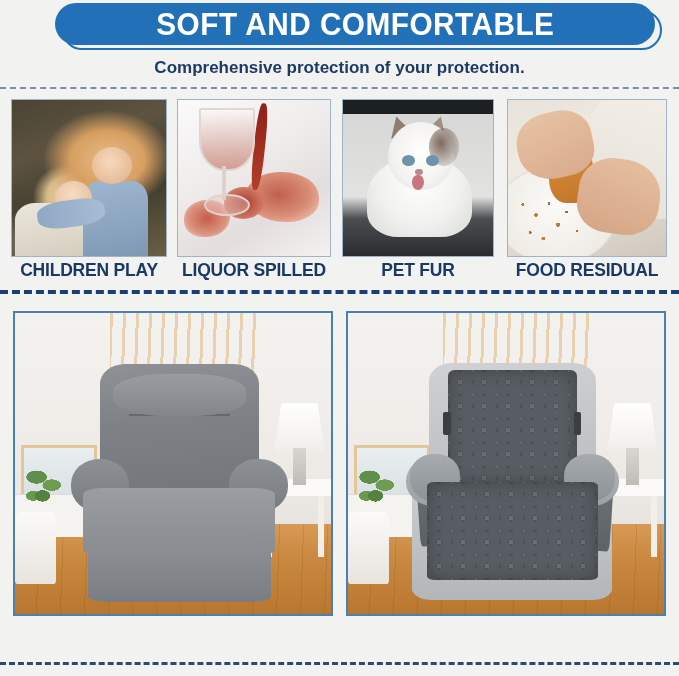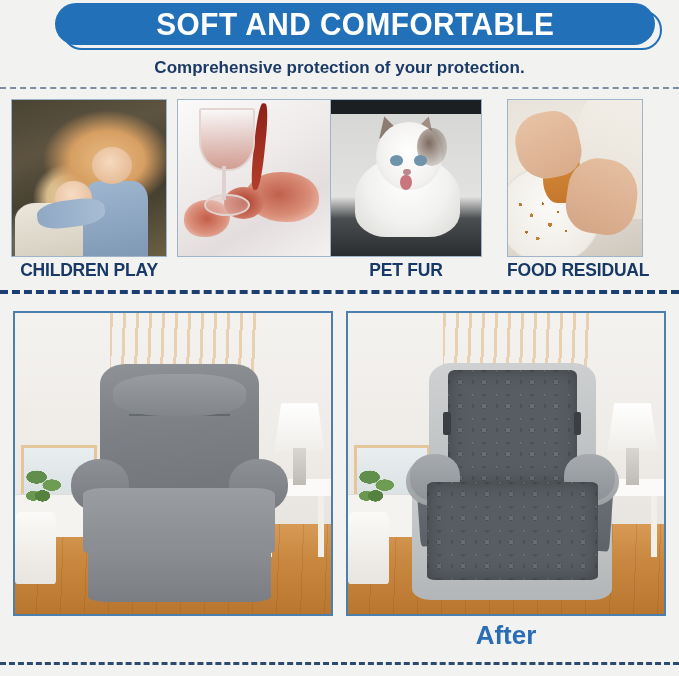--- a/index.html
+++ b/index.html
@@ -83,22 +83,22 @@
     position:absolute;top:161px;left:0;width:100%;
     text-align:center;
     color:#183866;
     font-size:17.5px;
     font-weight:bold;
     white-space:nowrap;
     letter-spacing:-0.2px;
   }
   .f1{left:11px;width:156px;}
   .f2{left:177px;width:154px;}
-  .f3{left:330px;width:152px;}
-  .f4{left:507px;width:136px;}
+  .f3{left:342px;width:152px;}
+  .f4{left:507px;width:160px;}
 
   
   .ph-kids{
     position:absolute;inset:0;
     background:
       radial-gradient(ellipse 60% 45% at 62% 38%, #e8bb83 0%, #d79f62 40%, rgba(215,159,98,0) 70%),
       radial-gradient(ellipse 34% 30% at 38% 62%, #e6cfa6 0%, #d8bb8a 45%, rgba(216,187,138,0) 72%),
       radial-gradient(ellipse 50% 38% at 30% 90%, #e9e3d6 0%, rgba(233,227,214,0) 75%),
       linear-gradient(160deg,#4a4434 0%,#5d5340 30%,#3e3a2c 62%,#6b6044 100%);
   }
@@ -493,20 +493,21 @@
       <div class="ph-wine">
         <div class="splat1"></div>
         <div class="splat2"></div>
         <div class="splat3"></div>
         <div class="pour"></div>
         <div class="glass-bowl"></div>
         <div class="glass-stem"></div>
         <div class="glass-foot"></div>
       </div>
     </div>
+    <div class="feature-label">LIQUOR SPILLED</div>
   </div>
 
   <div class="feature f3">
     <div class="thumb">
       <div class="ph-cat">
         <div class="body"></div>
         <div class="ear-l"></div>
         <div class="ear-r"></div>
         <div class="head"></div>
         <div class="patch"></div>
@@ -590,17 +591,16 @@
         <div class="quilt cover-back"></div>
         <div class="strap-l"></div>
         <div class="strap-r"></div>
         <div class="armcap-l"></div>
         <div class="armcap-r"></div>
         <div class="quilt cover-seat"></div>
       </div>
     </div>
   </div>
 
-  <div class="panel-label label-after">After</div>
 
 </div>
 
 <div class="divider-bottom" style="top:662px;"></div>
 
 </body></html>

